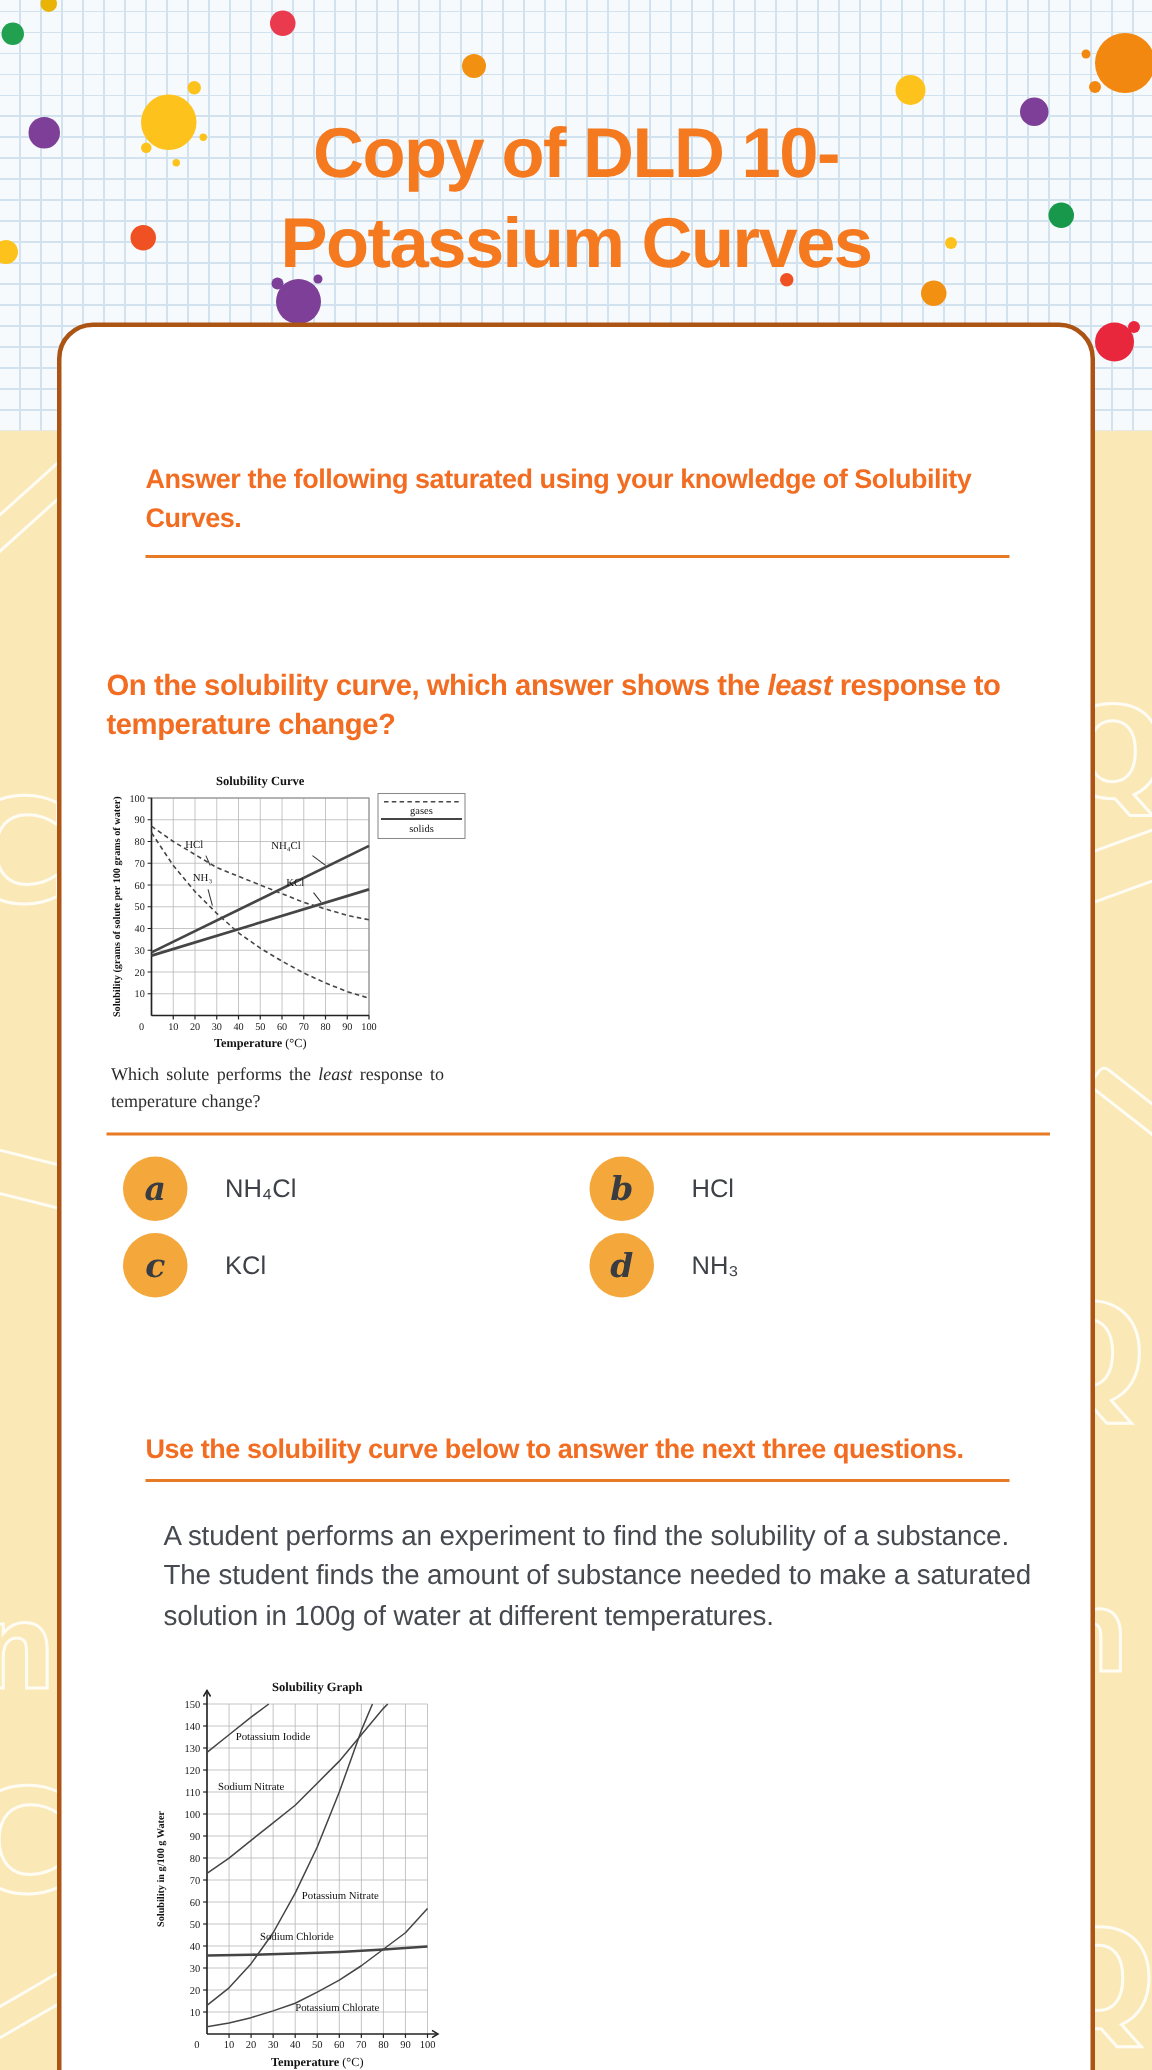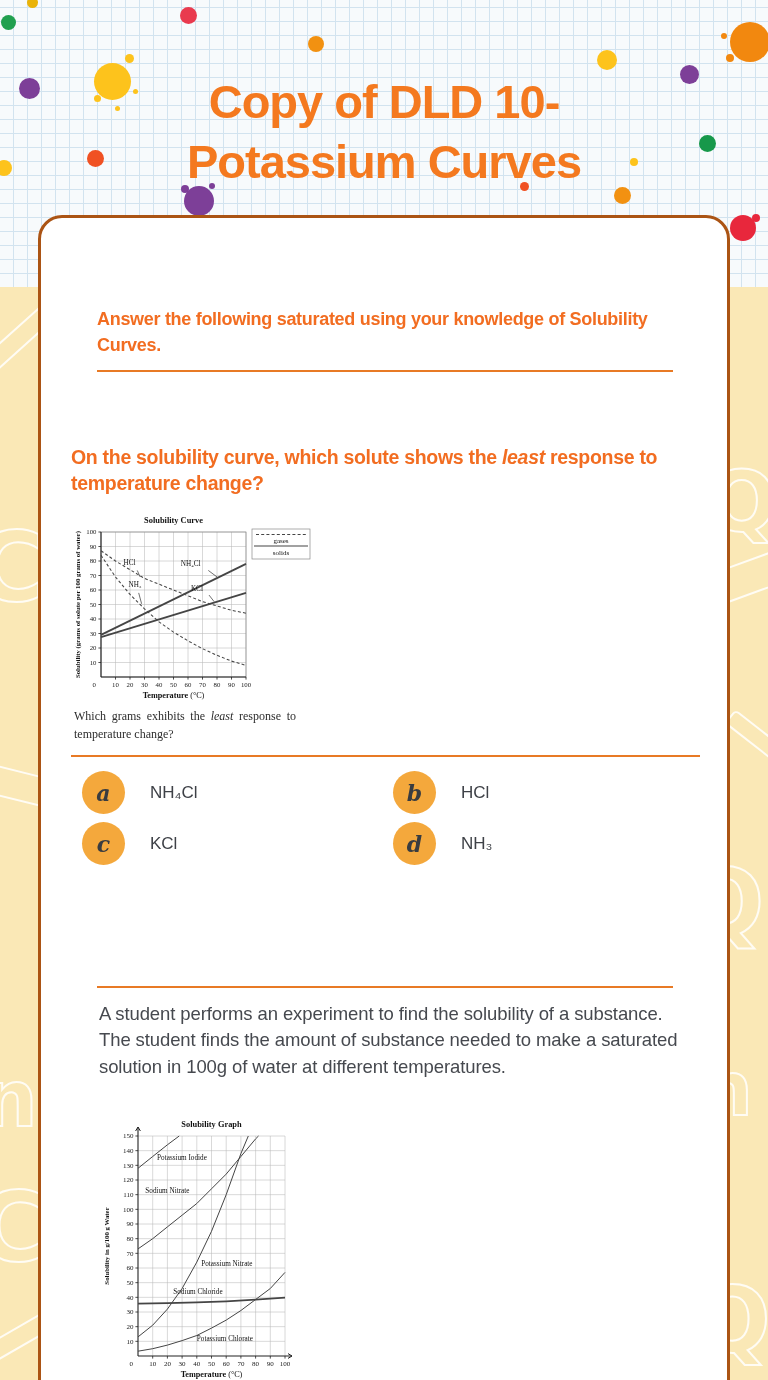--- a/index.html
+++ b/index.html
@@ -40,36 +40,36 @@
     display:flex;align-items:center;justify-content:center;
     font-family:"DejaVu Serif",serif;font-style:italic;font-weight:bold;font-size:22px;color:#393c40;}
   .optlabel{font-size:17px;color:#3e4147;}
   .opt-a{left:41px;top:553px;}
   .opt-b{left:352px;top:553px;}
   .opt-c{left:41px;top:604px;}
   .opt-d{left:352px;top:604px;}
   .sec2-h{position:absolute;left:56px;top:736px;width:625px;font-size:18px;line-height:1.4;}
   .rule2{left:56px;top:768px;width:576px;}
   .para{position:absolute;left:56px;top:781px;width:588px;font-size:18.5px;line-height:1.43;
-    color:#46494f;margin:2px;letter-spacing:-0.1px;}
+    color:#46494f;margin:12px;letter-spacing:-0.1px;}
   .c2{left:59px;top:890px;}
 </style>
 </head>
 <body>
 
 <div class="header" id="header">
   <h1 class="title"><span>Copy of DLD 10-</span><br><span>Potassium Curves</span></h1>
 </div>
 
 <div class="card">
 
   <div class="h-orange intro-h">Answer the following saturated using your knowledge of Solubility Curves.</div>
   <div class="rule rule1"></div>
 
-  <div class="qhead"><span>On the solubility curve, which solute shows the </span><em>least</em><span>  response to temperature change?</span></div>
+  <div class="qhead"><span>On the solubility curve, which answer shows the </span><em>least</em><span>  response to temperature change?</span></div>
 
   <div id="chart1" class="chartbox c1"><svg width="244" height="206" viewBox="0 0 244 206">
         <rect x="0" y="0" width="244" height="206" fill="#fff"></rect>
         <line x1="44.5" y1="33" x2="44.5" y2="178" stroke="#b9b9b9" stroke-width="0.55"></line>
         <line x1="59" y1="33" x2="59" y2="178" stroke="#b9b9b9" stroke-width="0.55"></line>
         <line x1="73.5" y1="33" x2="73.5" y2="178" stroke="#b9b9b9" stroke-width="0.55"></line>
         <line x1="88" y1="33" x2="88" y2="178" stroke="#b9b9b9" stroke-width="0.55"></line>
         <line x1="102.5" y1="33" x2="102.5" y2="178" stroke="#b9b9b9" stroke-width="0.55"></line>
         <line x1="117" y1="33" x2="117" y2="178" stroke="#b9b9b9" stroke-width="0.55"></line>
         <line x1="131.5" y1="33" x2="131.5" y2="178" stroke="#b9b9b9" stroke-width="0.55"></line>
@@ -145,21 +145,21 @@
         <text x="109.75" y="67.075" font-size="7.2" font-family="&quot;Liberation Serif&quot;, serif" fill="#111">NH₄Cl</text>
         <line x1="138.025" y1="96.075" x2="143.10000000000002" y2="102.6" stroke="#333" stroke-width="0.7"></line>
         <text x="119.9" y="91.72500000000001" font-size="7.2" font-family="&quot;Liberation Serif&quot;, serif" fill="#111">KCl</text>
         <rect x="181" y="30" width="58" height="30" fill="#fff" stroke="#8a8a8a" stroke-width="0.7"></rect>
         <line x1="185" y1="35.5" x2="235" y2="35.5" stroke="#454545" stroke-width="1" stroke-dasharray="3 2.2"></line>
         <text x="210" y="43.5" text-anchor="middle" font-size="7" font-family="&quot;Liberation Serif&quot;, serif" fill="#111">gases</text>
         <line x1="183" y1="47" x2="237" y2="47" stroke="#454545" stroke-width="1.2"></line>
         <text x="210" y="55.5" text-anchor="middle" font-size="7" font-family="&quot;Liberation Serif&quot;, serif" fill="#111">solids</text>
       </svg></div>
 
-  <div class="caption"><span>Which grams exhibits the </span><em>least</em><span> response to temperature change?</span></div>
+  <div class="caption"><span>Which solute performs the </span><em>least</em><span> response to temperature change?</span></div>
 
   <div class="rule rule-full"></div>
 
   <div class="opt opt-a">
     <div class="bubble">
         <span>a</span>
       </div>
     <div class="optlabel">NH₄Cl</div>
   </div>
   <div class="opt opt-b">
@@ -174,20 +174,21 @@
       </div>
     <div class="optlabel">KCl</div>
   </div>
   <div class="opt opt-d">
     <div class="bubble">
         <span>d</span>
       </div>
     <div class="optlabel">NH₃</div>
   </div>
 
+  <div class="h-orange sec2-h">Use the solubility curve below to answer the next three questions.</div>
   <div class="rule rule2"></div>
 
   <p class="para">A student performs an experiment to find the solubility of a substance. The student finds the amount of substance needed to make a saturated solution in 100g of water at different temperatures.</p>
 
   <div id="chart2" class="chartbox c2"><svg width="196" height="284" viewBox="0 0 196 284">
         <rect x="0" y="0" width="196" height="284" fill="#fff"></rect>
         <line x1="52.7" y1="28" x2="52.7" y2="248" stroke="#b9b9b9" stroke-width="0.55"></line>
         <line x1="67.4" y1="28" x2="67.4" y2="248" stroke="#b9b9b9" stroke-width="0.55"></line>
         <line x1="82.1" y1="28" x2="82.1" y2="248" stroke="#b9b9b9" stroke-width="0.55"></line>
         <line x1="96.80000000000001" y1="28" x2="96.80000000000001" y2="248" stroke="#b9b9b9" stroke-width="0.55"></line>

